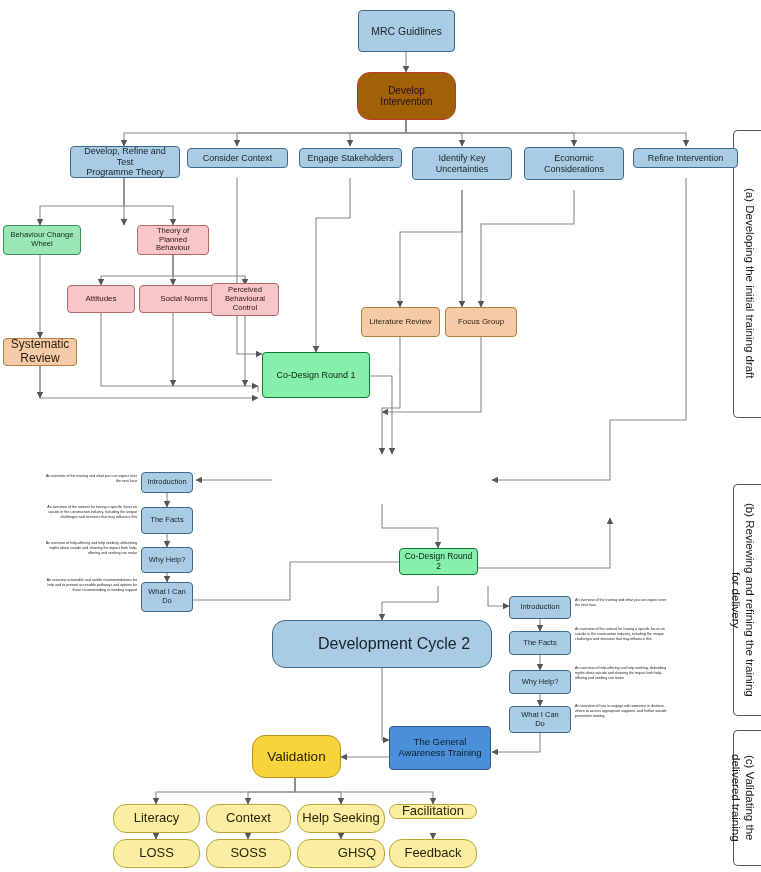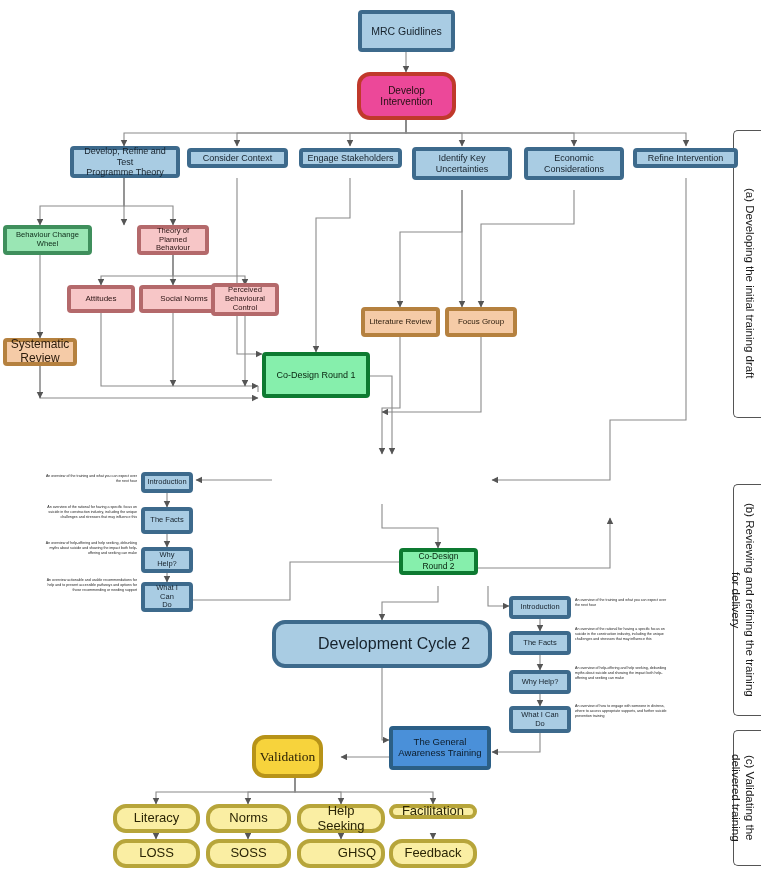--- a/index.html
+++ b/index.html
@@ -21,28 +21,28 @@
     width:761px; height:872px;
     pointer-events:none;
   }
   .node{
     position:absolute;
     box-sizing:border-box;
     display:flex;
     align-items:center;
     justify-content:center;
     text-align:center;
-    border:4px solid #7f1d1d;
+    border:1px solid #7f1d1d;
     line-height:1.15;
     padding:2px 4px;
     white-space:pre-line;
   }
   
   .blue   { background:#a9cce3; border-color:#3d6a8c; color:#16222c; }
-  .red    { background:#ec4899; border-color:#c0392b; color:#231012; }
+  .red    { background:#a16207; border-color:#c0392b; color:#231012; }
   .green  { background:#86efac; border-color:#0d7a31; color:#08230f; }
   .greenl { background:#9ae6b4; border-color:#3f8f5c; color:#0d2a18; }
   .pink   { background:#f7c6c7; border-color:#b4696b; color:#2b1414; }
   .orange { background:#f5cba7; border-color:#b5813f; color:#2b1c0c; }
   .strongblue{ background:#4a90d9; border-color:#2b5f86; color:#0c1c2b; }
   .yellow { background:#f7d33c; border-color:#b79318; color:#2b2205; }
   .yellowl{ background:#faeea3; border-color:#b7a53a; color:#2b2505; }
 
   .r4  { border-radius:4px; }
   .r12 { border-radius:13px; }
@@ -198,21 +198,21 @@
   <div class="node blue r4" style="left:299px; top:148px; width:103px; height:20px; font-size:9px;">Engage Stakeholders</div>
 
   <div class="node blue r4" style="left:412px; top:147px; width:100px; height:33px; font-size:9px;">Identify Key
 Uncertainties</div>
 
   <div class="node blue r4" style="left:524px; top:147px; width:100px; height:33px; font-size:9px;">Economic
 Considerations</div>
 
   <div class="node blue r4" style="left:633px; top:148px; width:105px; height:20px; font-size:9px;">Refine Intervention</div>
 
-  <div class="node greenl r4" style="left:3px; top:225px; width:89px; height:30px; font-size:7.6px;">Behaviour Change
+  <div class="node greenl r4" style="left:3px; top:225px; width:78px; height:30px; font-size:7.6px;">Behaviour Change
 Wheel</div>
 
   <div class="node pink r4" style="left:137px; top:225px; width:72px; height:30px; font-size:7.6px;">Theory of Planned
 Behaviour</div>
 
   <div class="node pink r4" style="left:67px; top:285px; width:68px; height:28px; font-size:8px;">Attitudes</div>
 
   <div class="node pink r4" style="left:139px; top:285px; width:90px; height:28px; font-size:8px;">Social Norms</div>
 
   <div class="node pink r4" style="left:211px; top:283px; width:68px; height:33px; font-size:7.6px;">Perceived
@@ -228,21 +228,21 @@
   <div class="node green r4" style="left:262px; top:352px; width:108px; height:46px; font-size:9px;">Co-Design Round 1</div>
 
 
   <div class="node green r4" style="left:399px; top:548px; width:79px; height:27px; font-size:8.5px;">Co-Design Round 2</div>
 
   <div class="node blue r12" style="left:272px; top:620px; width:220px; height:48px; font-size:16px;padding-left:28px;">Development Cycle 2</div>
 
   <div class="node strongblue r4" style="left:389px; top:726px; width:102px; height:44px; font-size:9.5px;">The General
 Awareness Training</div>
 
-  <div class="node yellow r12" style="left:252px; top:735px; width:71px; height:43px; font-size:13.5px;font-family:Liberation Serif, serif;">Validation</div>
+  <div class="node yellow r12" style="left:252px; top:735px; width:89px; height:43px; font-size:13.5px;">Validation</div>
 
   <div id="left-modules">
     <div class="node blue r4" style="left:141px; top:472px; width:52px; height:21px; font-size:7.5px;">Introduction</div>
     <div class="note left" style="left:45px; top:474px; width:92px;">An overview of the training and what you can expect over the next hour</div>
 
     <div class="node blue r4" style="left:141px; top:507px; width:52px; height:27px; font-size:7.5px;">The Facts</div>
     <div class="note left" style="left:45px; top:505px; width:92px;">An overview of the rational for having a specific focus on suicide in the construction industry, including the unique challenges and stressors that may influence this</div>
 
     <div class="node blue r4" style="left:141px; top:547px; width:52px; height:26px; font-size:7.5px;">Why Help?</div>
     <div class="note left" style="left:45px; top:541px; width:92px;">An overview of help-offering and help seeking, debunking myths about suicide and showing the impact both help-offering and seeking can make</div>
@@ -262,21 +262,21 @@
     <div class="node blue r4" style="left:509px; top:670px; width:62px; height:24px; font-size:7.5px;">Why Help?</div>
     <div class="note right" style="left:575px; top:666px; width:92px;">An overview of help-offering and help seeking, debunking myths about suicide and showing the impact both help-offering and seeking can make</div>
 
     <div class="node blue r4" style="left:509px; top:706px; width:62px; height:27px; font-size:7.5px;">What I Can
 Do</div>
     <div class="note right" style="left:575px; top:704px; width:92px;">An overview of how to engage with someone in distress, where to access appropriate supports, and further suicide prevention training</div>
   </div>
 
   <div id="outcomes">
     <div class="node yellowl r12" style="left:113px; top:804px; width:87px; height:29px; font-size:13px;">Literacy</div>
-    <div class="node yellowl r12" style="left:206px; top:804px; width:85px; height:29px; font-size:13px;">Norms</div>
+    <div class="node yellowl r12" style="left:206px; top:804px; width:85px; height:29px; font-size:13px;">Context</div>
     <div class="node yellowl r12" style="left:297px; top:804px; width:88px; height:29px; font-size:13px;">Help Seeking</div>
     <div class="node yellowl r12" style="left:389px; top:804px; width:88px; height:15px; font-size:13px;">Facilitation</div>
 
     <div class="node yellowl r12" style="left:113px; top:839px; width:87px; height:29px; font-size:13px;">LOSS</div>
     <div class="node yellowl r12" style="left:206px; top:839px; width:85px; height:29px; font-size:13px;">SOSS</div>
     <div class="node yellowl r12" style="left:297px; top:839px; width:88px; height:29px; font-size:13px;padding-left:36px;">GHSQ</div>
     <div class="node yellowl r12" style="left:389px; top:839px; width:88px; height:29px; font-size:13px;">Feedback</div>
   </div>
 
 </div>

